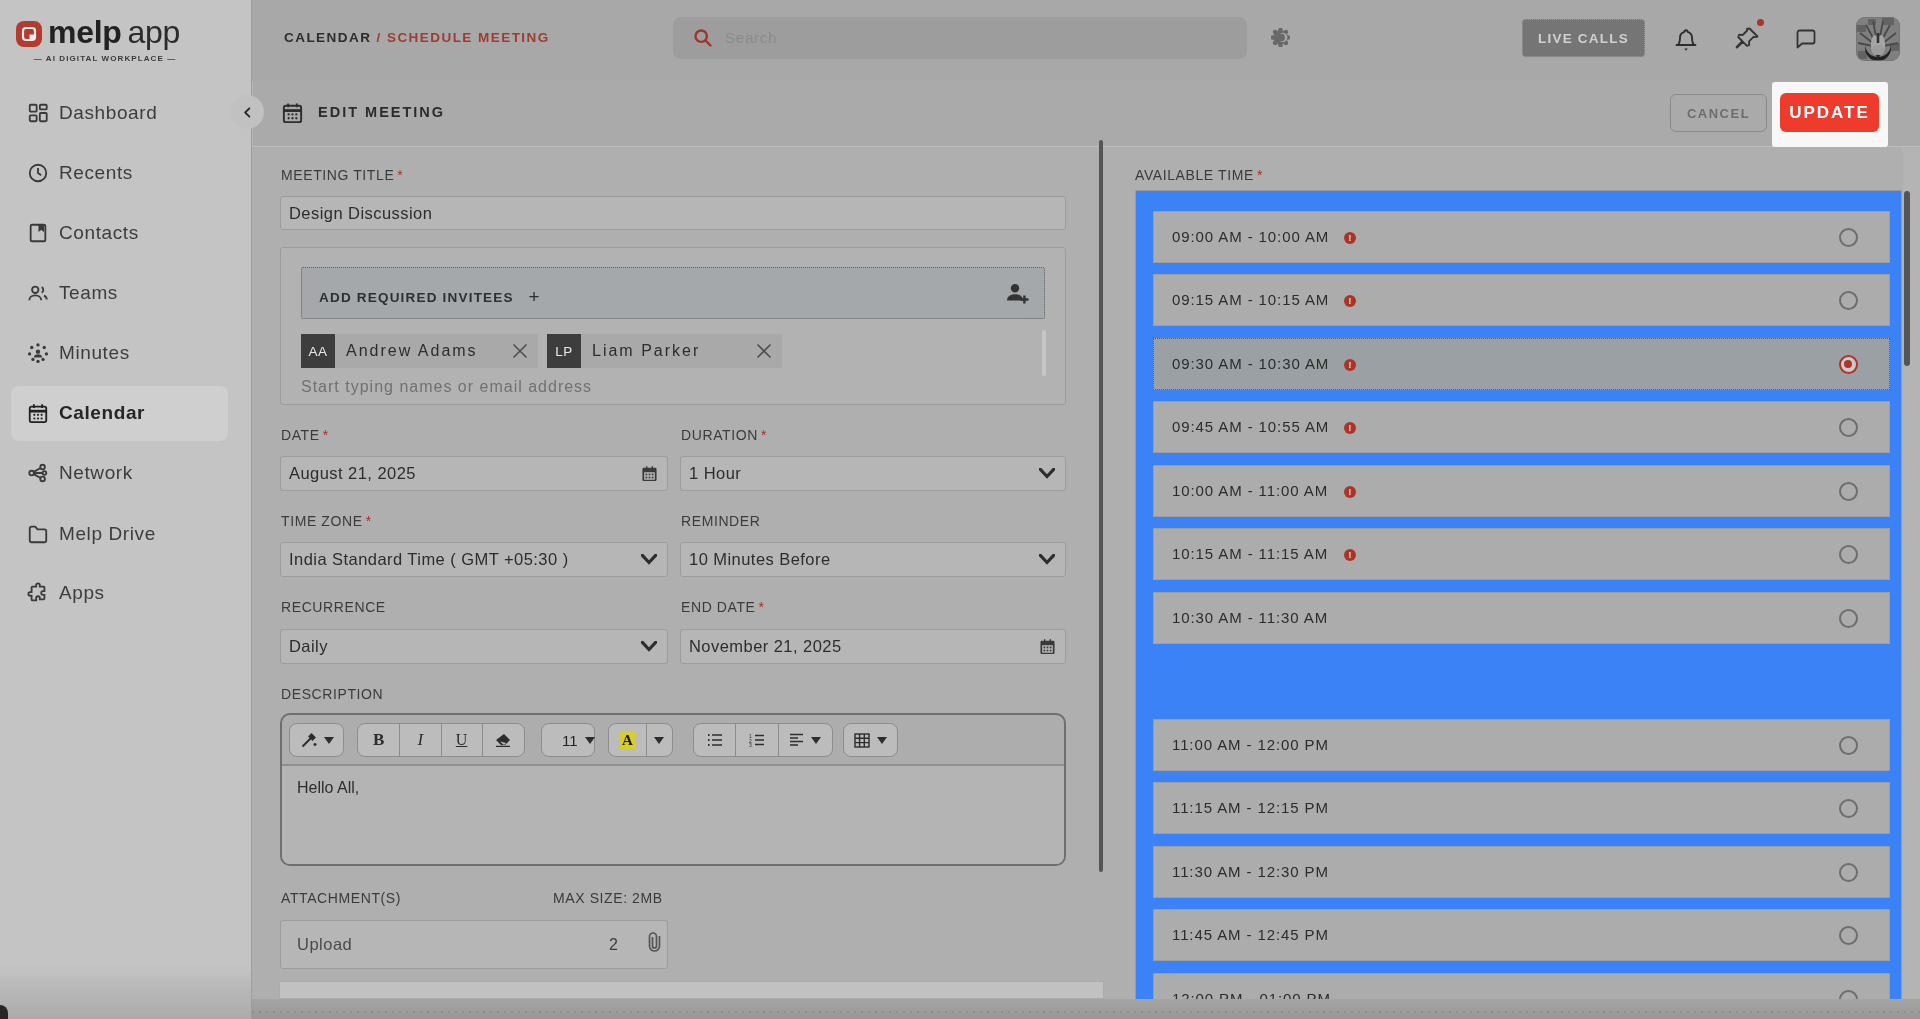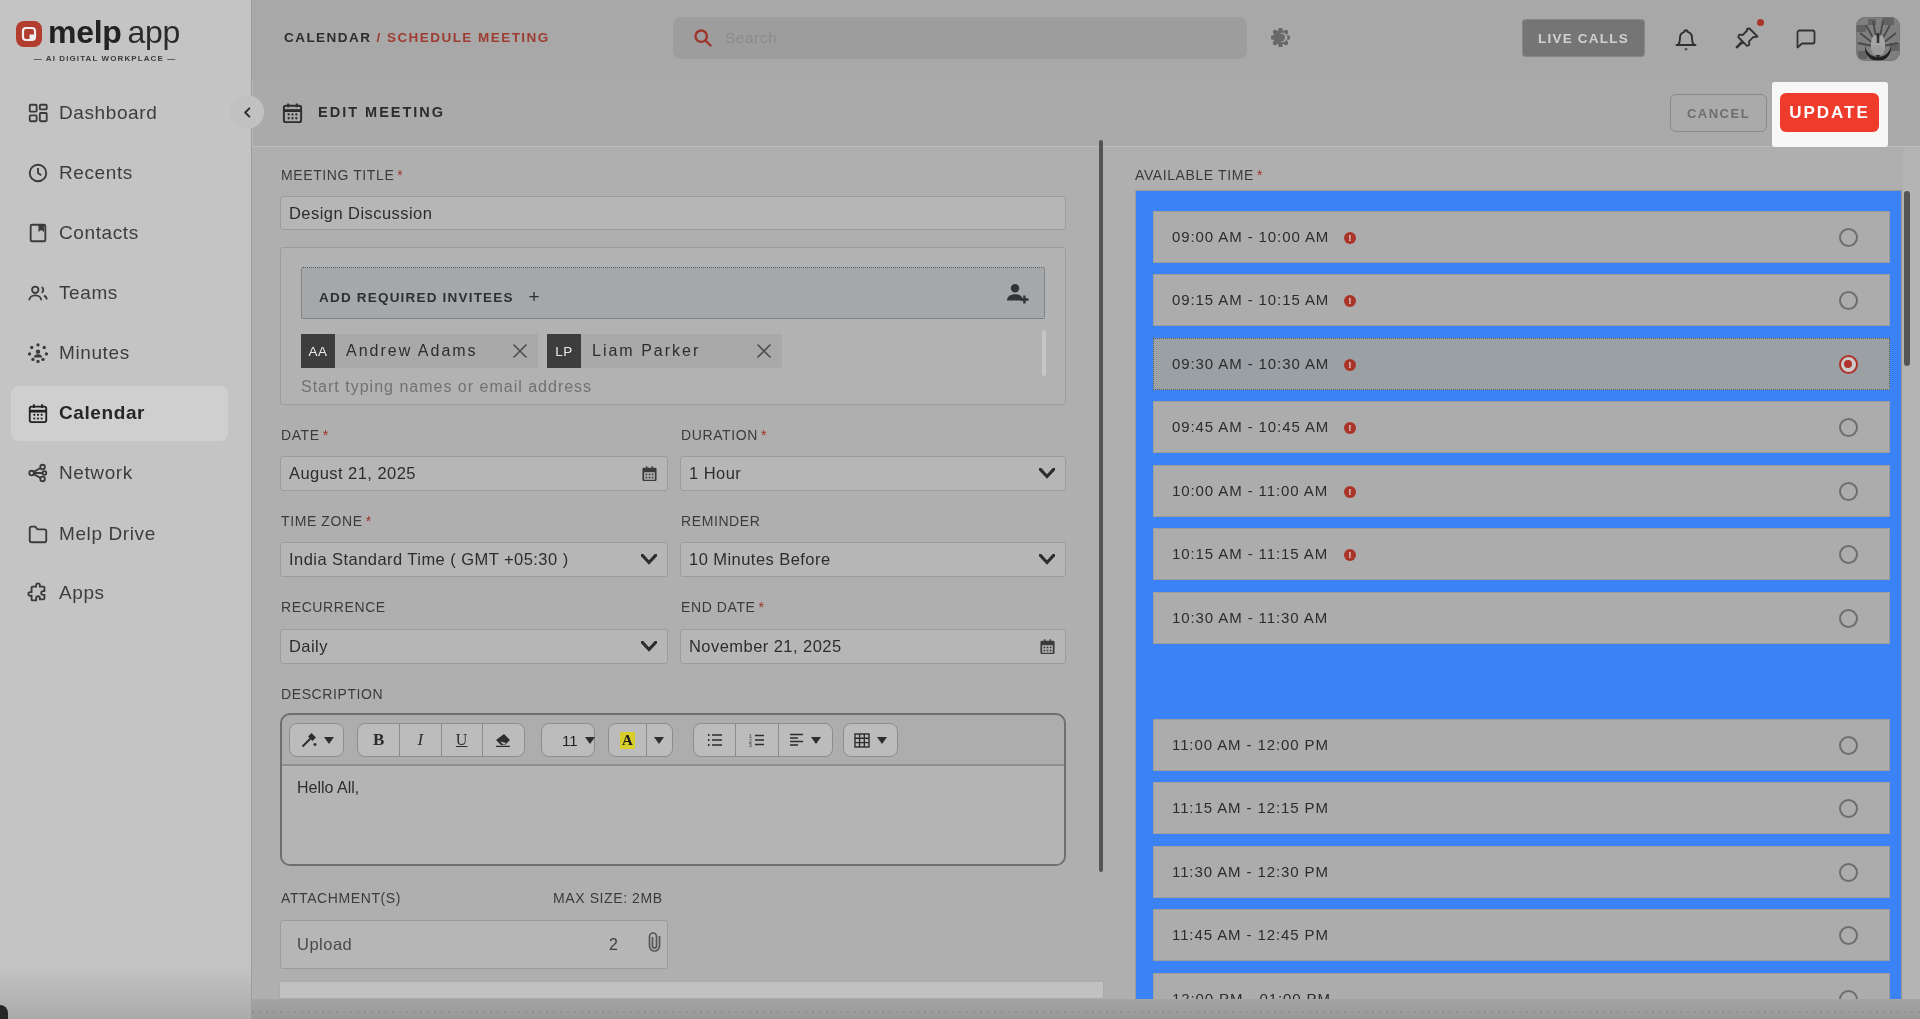--- a/index.html
+++ b/index.html
@@ -461,21 +461,21 @@
       <span class="t">09:15 AM - 10:15 AM</span>
       <span class="warn" style="left:190px;">!</span>
       <span class="radio"></span>
     </div>
   <div class="slot sel" style="top:147px;">
       <span class="t">09:30 AM - 10:30 AM</span>
       <span class="warn" style="left:190px;">!</span>
       <span class="radio sel"></span>
     </div>
   <div class="slot" style="top:210px;">
-      <span class="t">09:45 AM - 10:45 AM</span>
+      <span class="t">09:45 AM - 10:55 AM</span>
       <span class="warn" style="left:190px;">!</span>
       <span class="radio"></span>
     </div>
   <div class="slot" style="top:274px;">
       <span class="t">10:00 AM - 11:00 AM</span>
       <span class="warn" style="left:190px;">!</span>
       <span class="radio"></span>
     </div>
   <div class="slot" style="top:337px;">
       <span class="t">10:15 AM - 11:15 AM</span>

